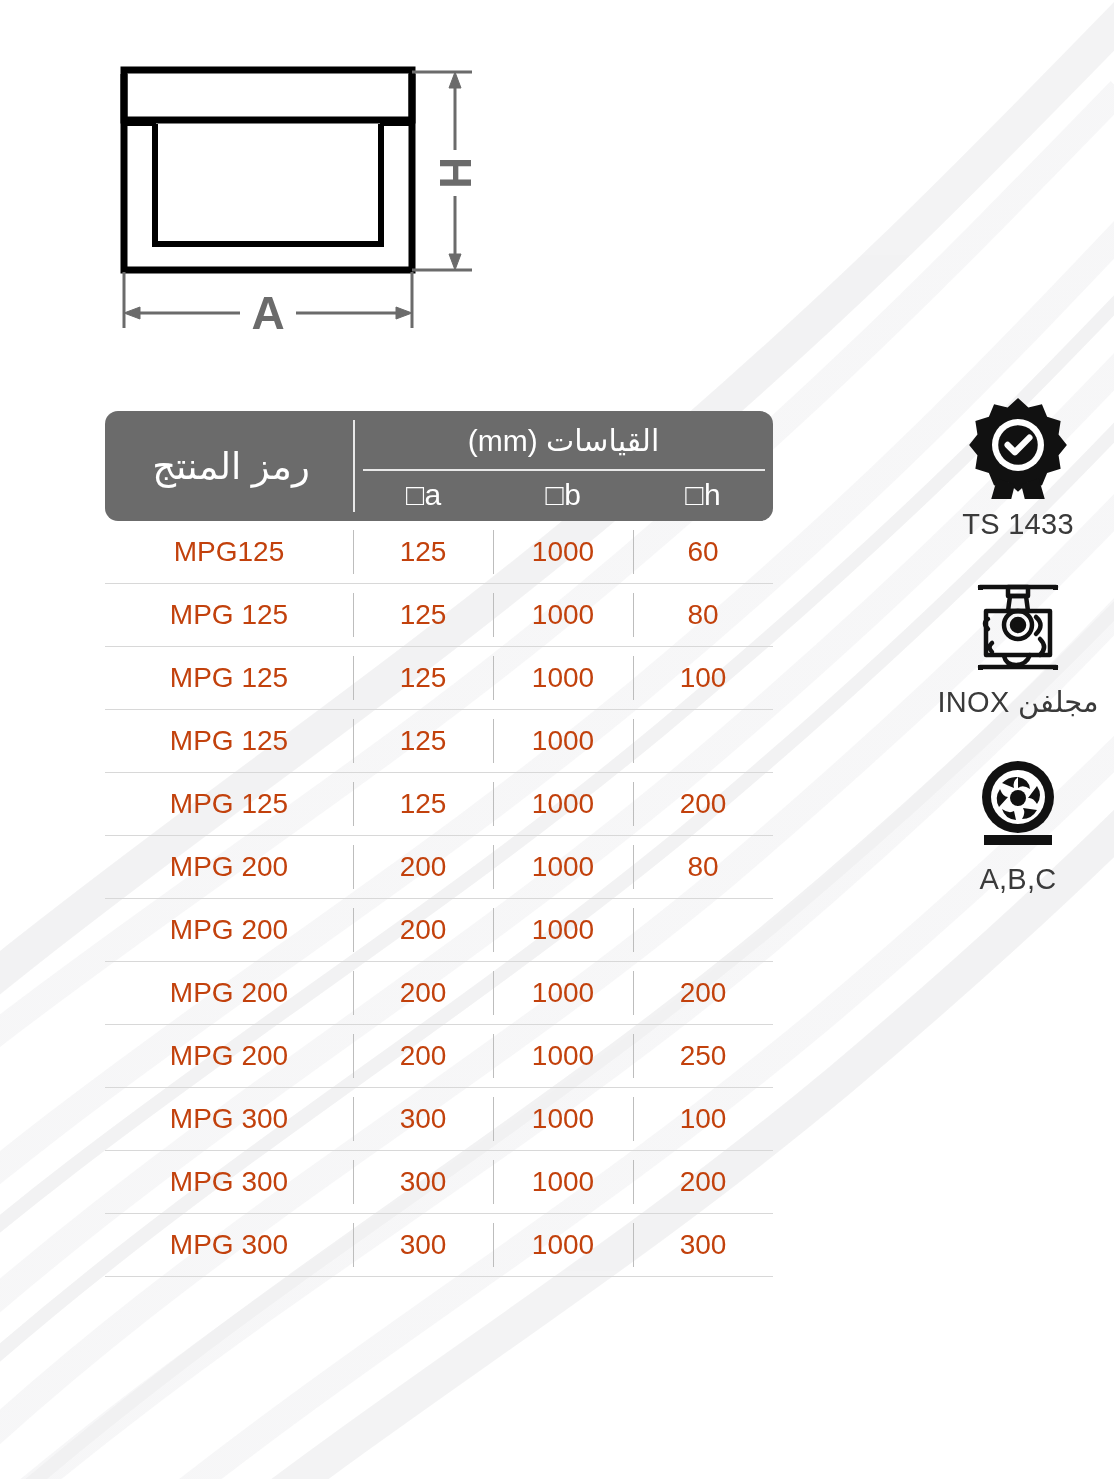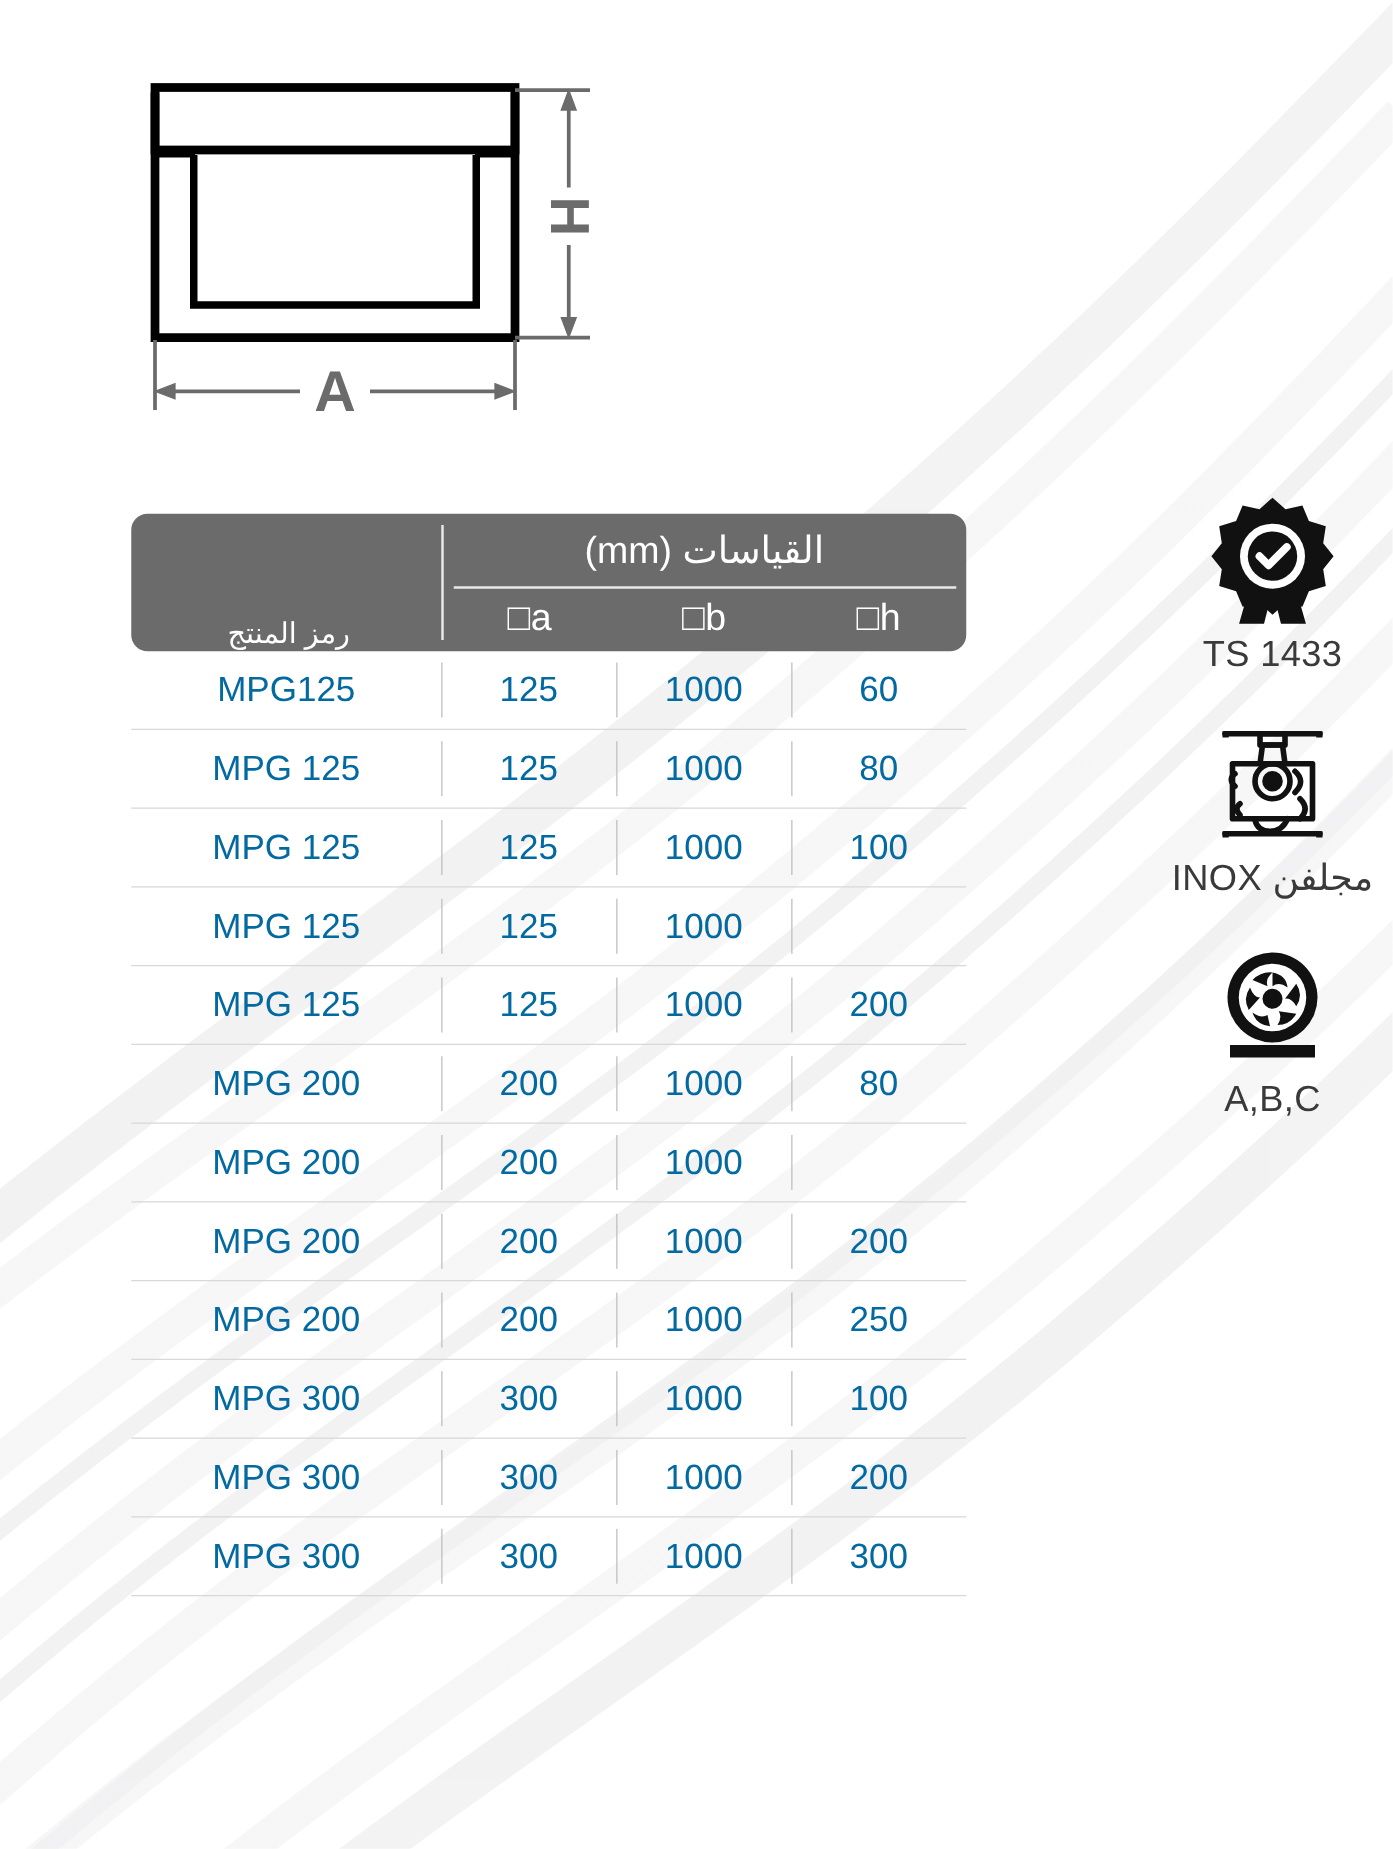--- a/index.html
+++ b/index.html
@@ -29,23 +29,22 @@
     background:#6b6b6b;
     border-radius:13px;
     color:#ffffff;
     height:110px;
     position:relative;
     overflow:hidden;
   }
   .th-code{
     position:absolute;left:0;top:0;width:252px;height:110px;
     display:flex;align-items:center;justify-content:center;
-    font-size:23px;font-weight:400;direction:rtl;
+    font-size:37px;font-weight:400;direction:rtl;
     letter-spacing:.1px;
-    margin-top:40px;
   }
   .th-vline{
     position:absolute;left:248px;top:9px;width:1.6px;height:92px;
     background:#e8e8e8;
   }
   .th-meas{
     position:absolute;left:249px;top:0;right:0;height:58px;
     display:flex;align-items:center;justify-content:center;
     font-size:30px;direction:rtl;text-align:center;
   }
@@ -62,21 +61,21 @@
   }
 
   .tbody{margin-top:0;}
   .trow{
     position:relative;height:62px;
     border-bottom:1.4px solid #d8d8d8;
     display:flex;align-items:center;
   }
   .trow:first-child{border-top:none;}
   .cell{
-    font-size:28px;color:#0369a1;text-align:center;
+    font-size:28px;color:#c2410c;text-align:center;
     line-height:62px;
   }
   .c-code{width:248px;}
   .c-a{width:140px;}
   .c-b{width:140px;}
   .c-h{width:140px;}
   .vsep{
     position:absolute;top:9px;width:1.4px;height:44px;background:#bdbdbd;
   }
   .vsep.v1{left:248px;}

